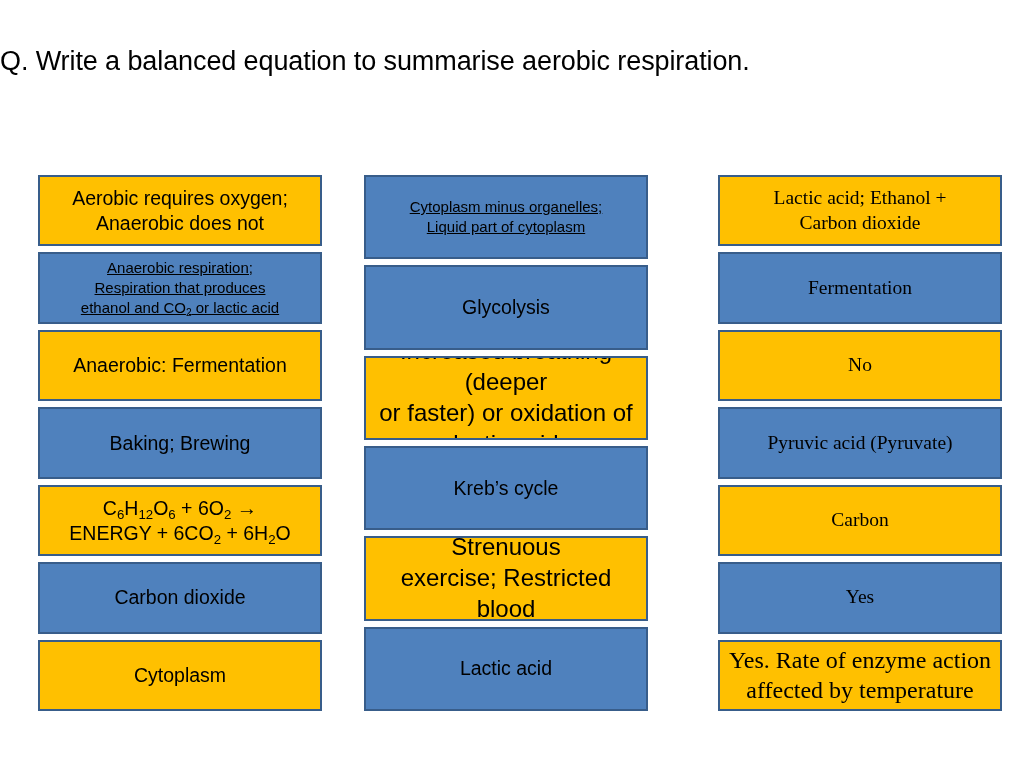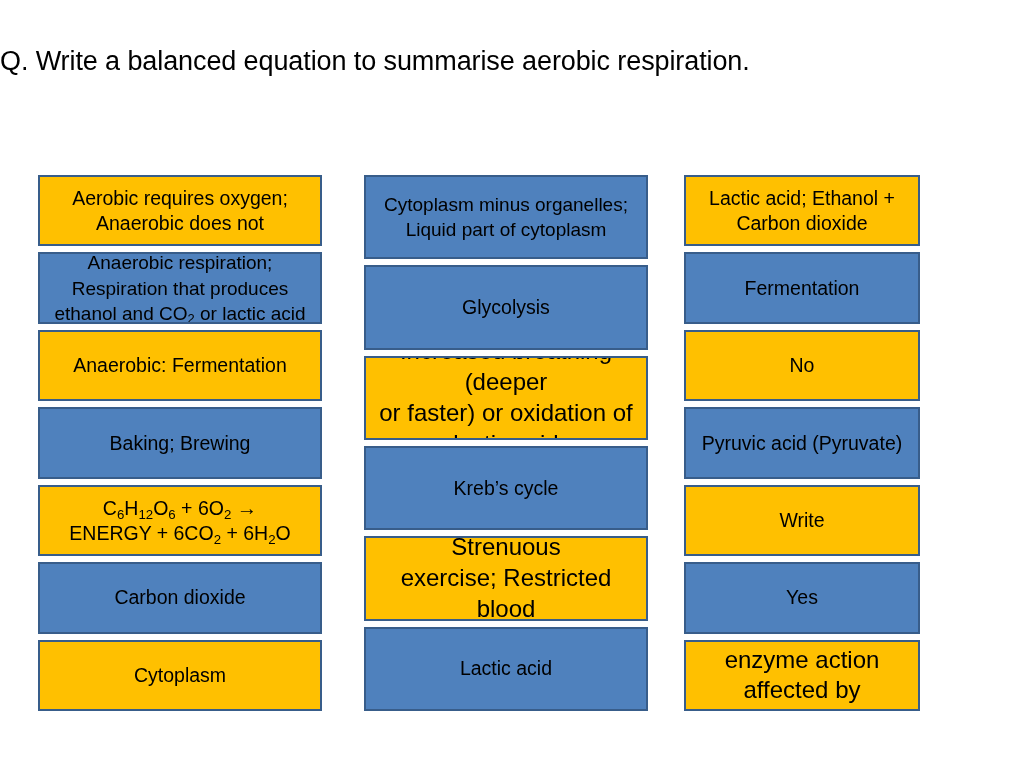--- a/index.html
+++ b/index.html
@@ -39,21 +39,21 @@
   }
   .column {
     position: absolute;
     top: 175px;
     height: 536px;
     display: flex;
     flex-direction: column;
   }
   .col-0 { left: 38px;  width: 284px; }
   .col-1 { left: 364px; width: 284px; }
-  .col-2 { left: 684px; width: 236px; }
+  .col-2 { left: 718px; width: 284px; font-family: Liberation Serif, serif; }
 
   
   .card {
     flex: 1 1 0;
     margin-bottom: 6px;
     box-sizing: border-box;
     border: 2px solid #385D8A;
     display: flex;
     align-items: center;
     justify-content: center;
@@ -69,21 +69,21 @@
   .card-text {
     display: block;
     width: 100%;
     line-height: 1.28;
     color: #000000;
     white-space: pre-line;
   }
   
   .size-lg .card-text { font-size: 19.5px; }
   .size-md .card-text { font-size: 24px; }
-  .size-sm .card-text { font-size: 19px; line-height: 1.33; }
+  .size-sm .card-text { font-size: 15px; line-height: 1.33; text-decoration: underline; }
 
   .card-text sub {
     font-size: 0.68em;
     vertical-align: baseline;
     position: relative;
     bottom: -0.28em;
   }
   .arrow-glyph { font-size: 1.05em; }
 </style>
 </head>
@@ -149,21 +149,21 @@
       <div class="card blue size-lg">
         <span class="card-text">Fermentation</span>
       </div>
       <div class="card yellow size-lg">
         <span class="card-text">No</span>
       </div>
       <div class="card blue size-lg">
         <span class="card-text">Pyruvic acid (Pyruvate)</span>
       </div>
       <div class="card yellow size-lg">
-        <span class="card-text">Write</span>
+        <span class="card-text">Carbon</span>
       </div>
       <div class="card blue size-lg">
         <span class="card-text">Yes</span>
       </div>
       <div class="card yellow size-md">
         <span class="card-text">Yes. Rate of enzyme action
 affected by temperature</span>
       </div>
     </div>
 </div>

